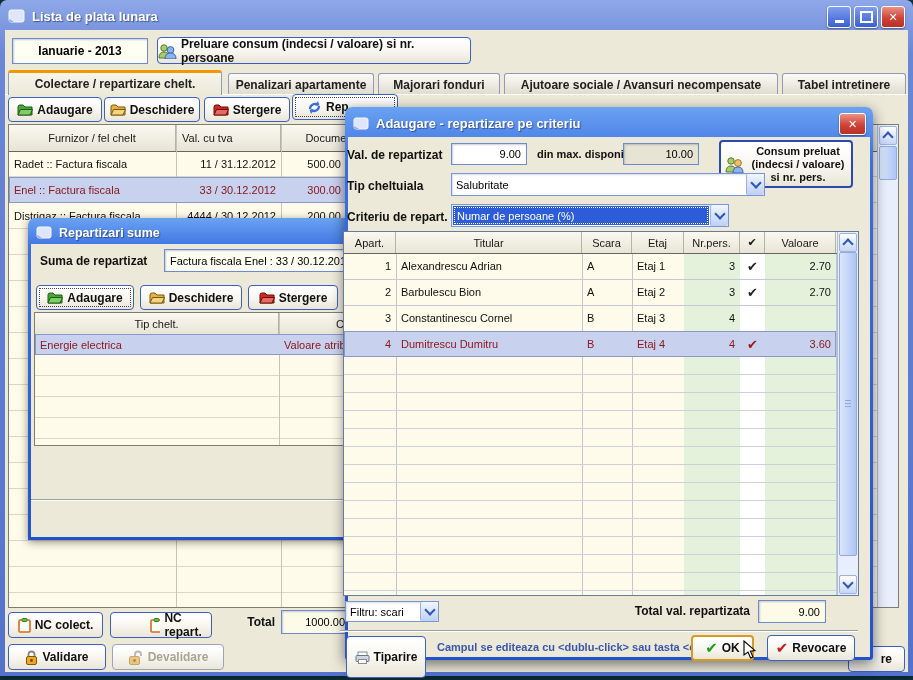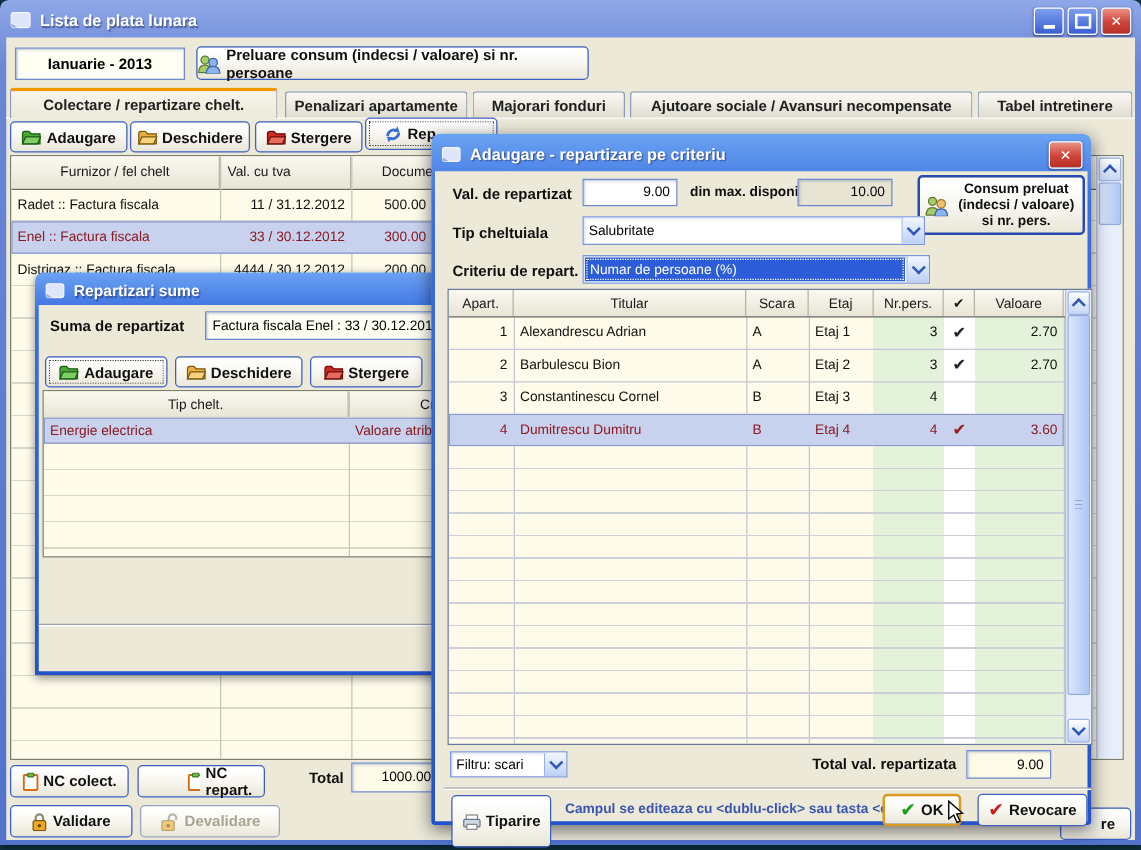--- a/index.html
+++ b/index.html
@@ -303,39 +303,39 @@
         <path d="M1 9 l5 3 h-3 a2 2 0 0 1 -2 -2z" fill="#9aa8e0"></path>
       </svg>
     <span class="title-text">Adaugare - repartizare pe criteriu</span>
   </div>
   <div class="winbtn close abs" style="right:7px;top:6px;width:25px;">
       <span>✕</span>
     </div>
   <div class="body-area" style="left:3px;top:30px;right:3px;bottom:3px;"></div>
 </div>
 
-<div class="abs" style="left:350px;top:107px;width:528px;height:553px;z-index:21;">
+<div class="abs" style="left:335px;top:107px;width:528px;height:553px;z-index:21;">
 
   <span class="lbl abs" style="left:12px;top:41px;font-size:12px;">Val. de repartizat</span>
   <div class="sunken tr abs" style="left:116px;top:36px;width:76px;height:22px;background:#fff;">9.00</div>
   <span class="lbl abs" style="left:202px;top:41px;">din max. disponibil</span>
   <div class="sunken dis tr abs" style="left:288px;top:36px;width:76px;height:22px;">10.00</div>
 
   <div class="b abs" style="left:384px;top:33px;width:134px;height:48px;border-width:2px;border-color:#2a4ab0;padding:0 4px;gap:4px;">
     <svg width="20" height="17" style="flex:none;">
       <circle cx="6" cy="5" r="3.2" fill="#a8cc6a" stroke="#5a7a30"></circle>
         <path d="M1 16 q0-6 5-6 q5 0 5 6z" fill="#a8cc6a" stroke="#5a7a30"></path>
       <circle cx="13" cy="7" r="3.4" fill="#f0c070" stroke="#a07a2a"></circle>
         <path d="M8 17 q0-6 5-6 q5 0 5 6z" fill="#8ab4ec" stroke="#3a64aa"></path>
     </svg>
     <span style="font-size:11px;line-height:13px;text-align:center;white-space:normal;">Consum preluat (indecsi / valoare) si nr. pers.</span>
   </div>
 
   <span class="lbl abs" style="left:12px;top:72px;font-size:12px;">Tip cheltuiala</span>
-  <div class="sel abs" style="left:116px;top:66px;width:274px;height:23px;">
+  <div class="sel abs" style="left:116px;top:66px;width:314px;height:23px;">
     <span class="val">Salubritate</span>
     <span class="dd">
         <span class="chev"></span>
       </span>
   </div>
 
   <span class="lbl abs" style="left:12px;top:103px;font-size:12px;">Criteriu de repart.</span>
   <div class="sel abs" style="left:116px;top:97px;width:278px;height:23px;">
     <span class="val hl">Numar de persoane (%)</span>
     <span class="dd">

